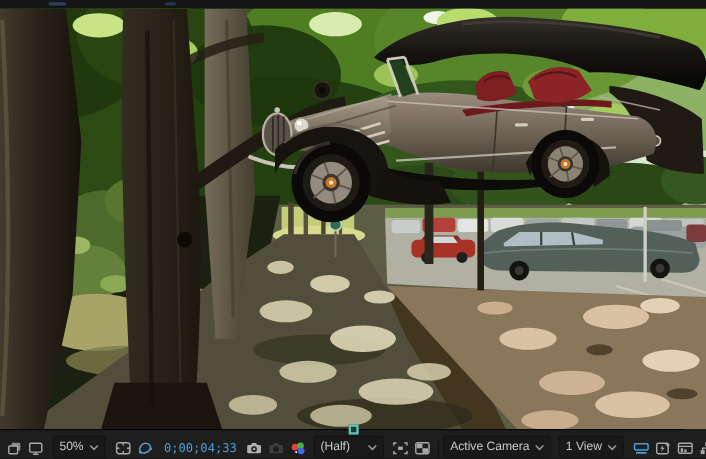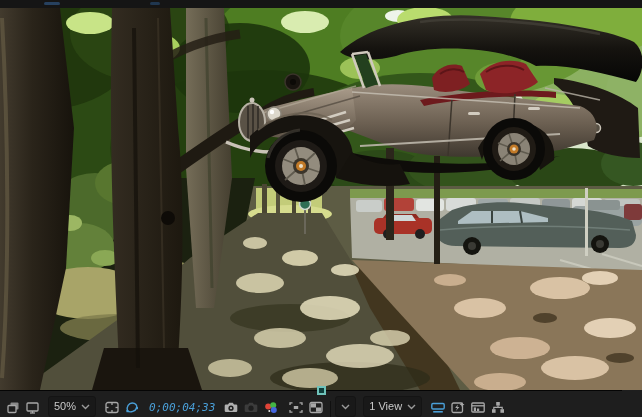--- a/index.html
+++ b/index.html
@@ -328,21 +328,21 @@
     </div>
 
     <div class="tb-btn">
       <svg width="16" height="15">
         <path d="M3.5,11 C2,6.5 5,3 8.2,3 C11.4,3 13.5,5.2 12.6,8 C11.6,11 6.5,13 3.5,11 Z" fill="none" stroke="var(--accent)" stroke-width="1.4"></path>
         <rect x="2.4" y="10" width="2.2" height="2.2" fill="var(--accent)"></rect>
         <rect x="11.8" y="7" width="2.2" height="2.2" fill="var(--accent)"></rect>
       </svg>
     </div>
 
-    <div class="tb-btn" style="margin-left:5px;font-style:italic;">
+    <div class="tb-btn" style="margin-left:5px;">
       <span class="tb-text tb-blue timecode">0;00;04;33</span>
     </div>
 
     <div class="tb-btn" style="margin-left:4px;">
       <svg width="16" height="14">
         <path d="M5,4.5 L6.2,2.8 H9.8 L11,4.5 H13 A1.3,1.3 0 0 1 14.3,5.8 V10.8 A1.3,1.3 0 0 1 13,12.1 H3 A1.3,1.3 0 0 1 1.7,10.8 V5.8 A1.3,1.3 0 0 1 3,4.5 Z" fill="#b0b0b0"></path>
         <circle cx="8" cy="8.2" r="2.6" fill="#1e1e1e"></circle>
         <circle cx="8" cy="8.2" r="1.1" fill="#b0b0b0"></circle>
       </svg>
     </div>
@@ -356,39 +356,46 @@
 
     <div class="tb-btn">
       <svg width="16" height="15">
         <circle cx="5.2" cy="6.5" r="3" fill="#e04438"></circle>
         <circle cx="10.2" cy="5.2" r="3" fill="#44b544"></circle>
         <circle cx="10.8" cy="10" r="3" fill="#4466e0"></circle>
         <circle cx="6.3" cy="11" r="1" fill="#e8e8e8"></circle>
       </svg>
     </div>
 
+    <div class="tb-drop" style="margin-left:4px;min-width:52px;justify-content:space-between;">
+      <span class="tb-text">(Half)</span>
+      <svg width="9" height="6">
+        <path d="M1,1 L4.5,4.5 L8,1" fill="none" stroke="#9a9a9a" stroke-width="1.4"></path>
+      </svg>
+    </div>
 
     <div class="tb-btn" style="margin-left:5px;">
       <svg width="16" height="15">
         <path d="M2,5 V2.8 H4.5 M11.5,2.8 H14 V5 M14,10 V12.2 H11.5 M4.5,12.2 H2 V10" fill="none" stroke="var(--iconGray)" stroke-width="1.3"></path>
         <rect x="5.8" y="6" width="4.4" height="3" fill="var(--iconGray)"></rect>
       </svg>
     </div>
 
     <div class="tb-btn">
       <svg width="16" height="15">
         <rect x="2" y="2.5" width="12" height="10" rx="1.5" fill="none" stroke="var(--iconGray)" stroke-width="1.3"></rect>
         <rect x="2.8" y="3.3" width="5.2" height="4.2" fill="var(--iconGray)"></rect>
         <rect x="8" y="7.5" width="5.2" height="4.2" fill="var(--iconGray)"></rect>
       </svg>
     </div>
 
     <div class="sep"></div>
 
     <div class="tb-drop">
+      <span class="tb-text">Active Camera</span>
       <svg width="9" height="6">
         <path d="M1,1 L4.5,4.5 L8,1" fill="none" stroke="#9a9a9a" stroke-width="1.4"></path>
       </svg>
     </div>
 
     <div class="tb-drop" style="margin-left:7px;margin-top:16px;">
       <span class="tb-text">1 View</span>
       <svg width="9" height="6">
         <path d="M1,1 L4.5,4.5 L8,1" fill="none" stroke="#9a9a9a" stroke-width="1.4"></path>
       </svg>

